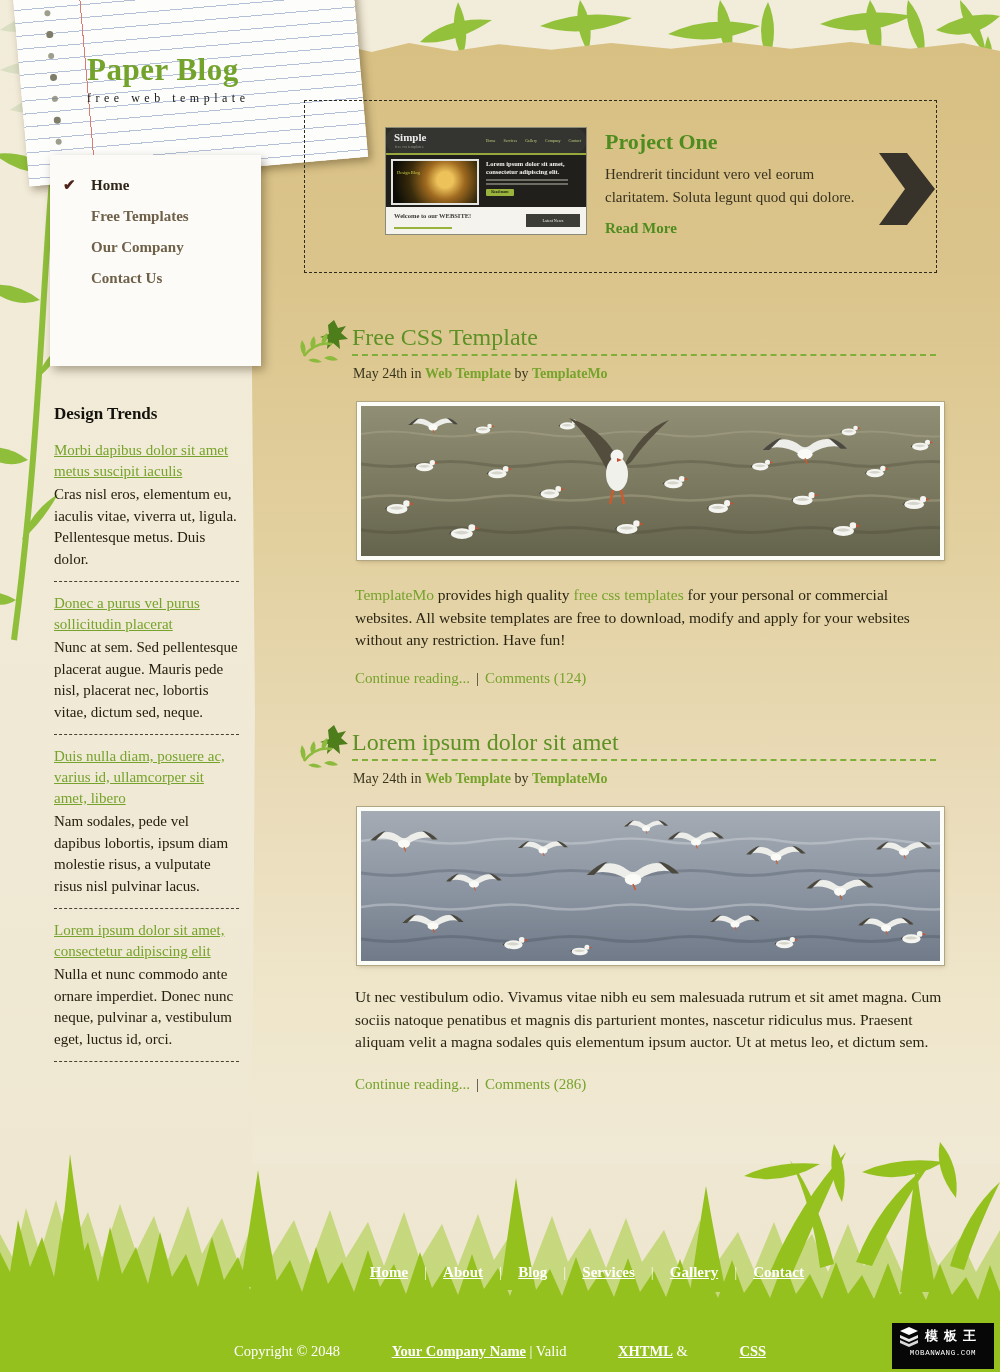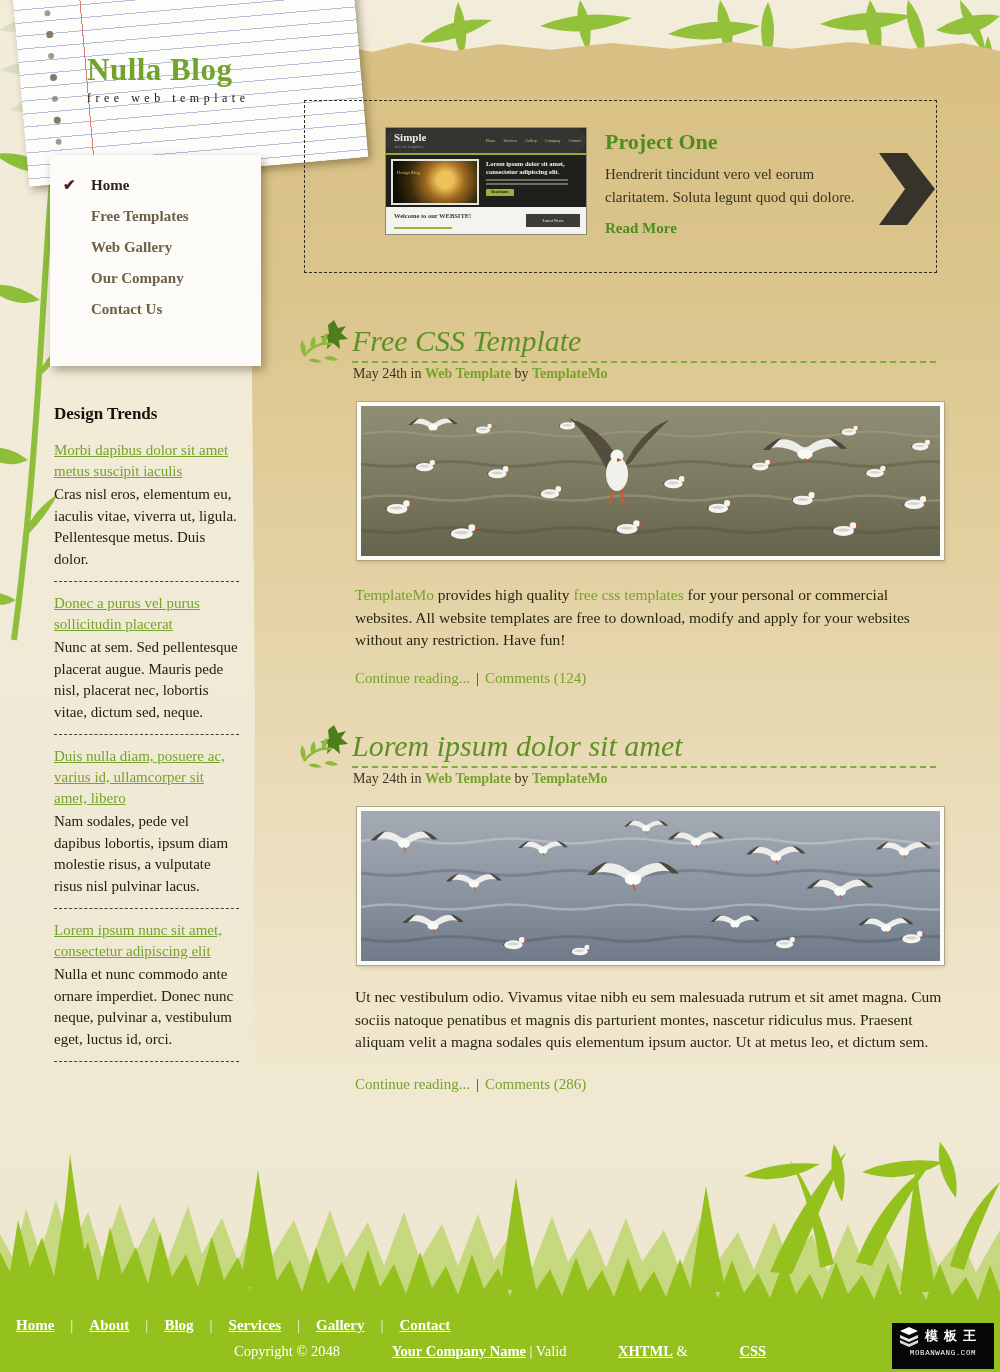--- a/index.html
+++ b/index.html
@@ -66,34 +66,34 @@
   .th-news{position:absolute;right:6px;top:7px;width:54px;height:13px;background:#3d3d38;
     color:#ececea;font-size:4.2px;line-height:13px;text-align:center;}
   .feat-info{position:absolute;left:300px;top:28px;width:278px;}
   .feat-title{font-size:22px;font-weight:bold;color:#4f8c1f;}
   .feat-text{margin-top:8px;font-size:15px;line-height:23px;color:#38321f;width:258px;}
   .feat-more{margin-top:11px;font-size:15px;font-weight:bold;color:#4f8c1f;cursor:pointer;}
   .feat-arrow{position:absolute;left:572px;top:50px;cursor:pointer;}
 
   
   .post-titlebox{position:absolute;width:584px;border-bottom:2px dashed #7fae3a;padding-bottom:3px;}
-  .post-title{font-size:30px;color:#5d9125;cursor:pointer;font-style:italic;}
+  .post-title{font-size:24px;color:#5d9125;cursor:pointer;}
   .post-meta{position:absolute;font-size:14px;color:#38351c;}
   .post-meta .green{color:#76a32b;cursor:pointer;font-weight:bold;}
   .photo-frame{position:absolute;width:579px;height:150px;background:#fdfdf8;padding:4px;
     box-shadow:0 0 0 1px #b2a783,1px 2px 4px rgba(100,80,40,.25);}
   .photo-frame svg{display:block;width:579px;height:150px;}
   .post-body{position:absolute;width:589px;font-size:15.5px;line-height:22.5px;color:#2a2513;}
   .post-body .green{color:#76a32b;cursor:pointer;}
   .post-links{position:absolute;font-size:15px;color:#76a32b;}
   .post-links .pipe{color:#3b3826;padding:0 6px;}
   .post-links .lnk{cursor:pointer;}
 
   
-  .footer-links{position:absolute;left:0;top:1316px;width:820px;text-align:left;z-index:7;}
+  .footer-links{position:absolute;left:0;top:1263px;width:820px;text-align:right;z-index:7;}
   .footer-links span.lnk{display:inline-block;margin:0 16px;font-size:15px;font-weight:bold;
      color:#fff;text-decoration:underline;cursor:pointer;}
   .footer-links span.sep{color:rgba(255,255,255,.85);font-size:15px;}
   .footer-copy{position:absolute;left:0;top:1343px;width:1000px;text-align:center;z-index:7;
      font-size:14.5px;color:#fff;}
   .footer-copy b{text-decoration:underline;cursor:pointer;margin-left:48px;}
 
   
   .watermark{position:absolute;left:892px;top:1323px;width:102px;height:46px;background:#070707;
      z-index:8;cursor:pointer;}
@@ -183,47 +183,46 @@
         <i></i>
         <i></i>
         <i></i>
         <i></i>
         <i></i>
         <i></i>
         <i></i>
     </div>
   </div>
   <div class="brand">
-    <div class="title">Nulla Blog</div>
+    <div class="title">Paper Blog</div>
     <div class="subtitle">free web template</div>
   </div>
 
   <div class="nav-card">
     <div class="nav-item active">
       <span class="check">✔</span>
       <span>Home</span>
     </div>
     <div class="nav-item"><span>Free Templates</span></div>
-    <div class="nav-item"><span>Web Gallery</span></div>
     <div class="nav-item"><span>Our Company</span></div>
     <div class="nav-item"><span>Contact Us</span></div>
   </div>
 
   <div class="sidebar">
     <h3>Design Trends</h3>
     <span class="sb-link">Morbi dapibus dolor sit amet metus suscipit iaculis</span>
     <div class="sb-text">Cras nisl eros, elementum eu, iaculis vitae, viverra ut, ligula. Pellentesque metus. Duis dolor.</div>
     <div class="sb-div"></div>
     <span class="sb-link">Donec a purus vel purus sollicitudin placerat</span>
     <div class="sb-text">Nunc at sem. Sed pellentesque placerat augue. Mauris pede nisl, placerat nec, lobortis vitae, dictum sed, neque.</div>
     <div class="sb-div"></div>
     <span class="sb-link">Duis nulla diam, posuere ac, varius id, ullamcorper sit amet, libero</span>
     <div class="sb-text">Nam sodales, pede vel dapibus lobortis, ipsum diam molestie risus, a vulputate risus nisl pulvinar lacus.</div>
     <div class="sb-div"></div>
-    <span class="sb-link">Lorem ipsum nunc sit amet, consectetur adipiscing elit</span>
+    <span class="sb-link">Lorem ipsum dolor sit amet, consectetur adipiscing elit</span>
     <div class="sb-text">Nulla et nunc commodo ante ornare imperdiet. Donec nunc neque, pulvinar a, vestibulum eget, luctus id, orci.</div>
     <div class="sb-div"></div>
   </div>
 
   <div class="featured">
     <div class="thumb">
       <div class="th-head">
         <span class="th-brand">Simple</span>
         <span class="th-tag">free css templates</span>
         <span class="th-nav">

